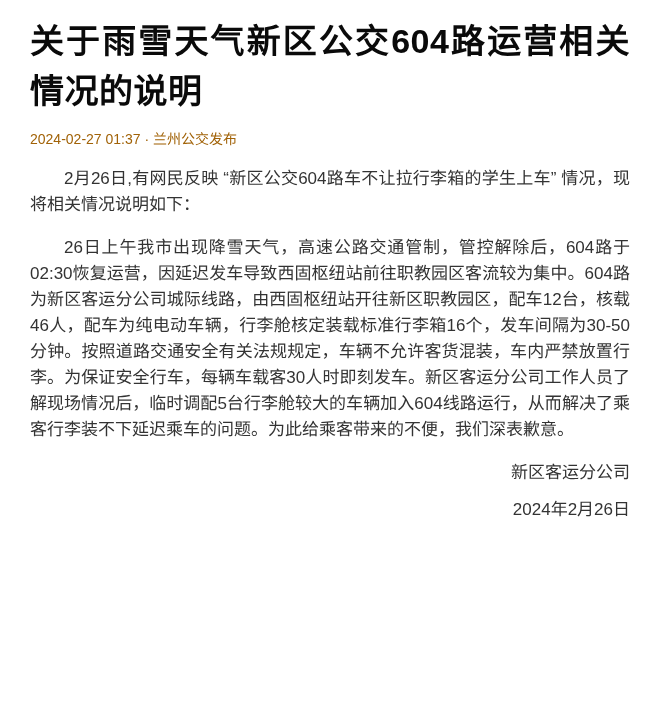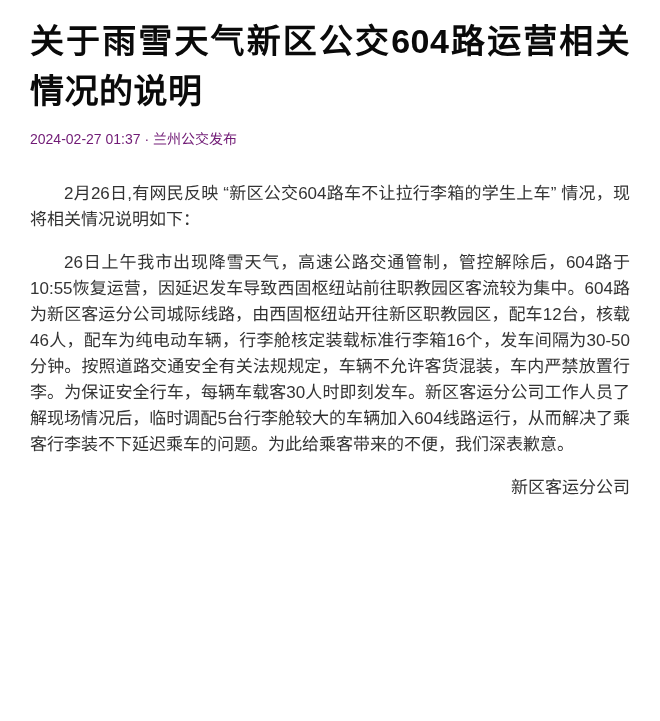--- a/index.html
+++ b/index.html
@@ -22,24 +22,24 @@
     line-height: 50px;
     font-weight: 700;
     color: #0a0a0a;
     letter-spacing: 0.5px;
     text-align: justify;
   }
   .article-meta {
     margin-top: 14px;
     font-size: 14px;
     line-height: 18px;
-    color: #701a75;
+    color: #a16207;
   }
   .article-body {
-    margin-top: 33px;
+    margin-top: 18px;
     font-size: 17px;
     line-height: 26px;
     color: #333333;
     text-align: justify;
   }
   .article-body p {
     margin: 0 0 17px 0;
     text-indent: 2em;
   }
   .signature {
@@ -58,19 +58,20 @@
 </head>
 <body>
 
 <div class="page">
   <h1 class="article-title">关于雨雪天气新区公交604路运营相关情况的说明</h1>
 
   <div class="article-meta">2024-02-27 01:37 · 兰州公交发布</div>
 
   <div class="article-body">
     <p>2月26日,有网民反映 “新区公交604路车不让拉行李箱的学生上车” 情况，现将相关情况说明如下：</p>
-    <p>26日上午我市出现降雪天气，高速公路交通管制，管控解除后，604路于10:55恢复运营，因延迟发车导致西固枢纽站前往职教园区客流较为集中。604路为新区客运分公司城际线路，由西固枢纽站开往新区职教园区，配车12台，核载46人，配车为纯电动车辆，行李舱核定装载标准行李箱16个，发车间隔为30-50分钟。按照道路交通安全有关法规规定，车辆不允许客货混装，车内严禁放置行李。为保证安全行车，每辆车载客30人时即刻发车。新区客运分公司工作人员了解现场情况后，临时调配5台行李舱较大的车辆加入604线路运行，从而解决了乘客行李装不下延迟乘车的问题。为此给乘客带来的不便，我们深表歉意。</p>
+    <p>26日上午我市出现降雪天气，高速公路交通管制，管控解除后，604路于02:30恢复运营，因延迟发车导致西固枢纽站前往职教园区客流较为集中。604路为新区客运分公司城际线路，由西固枢纽站开往新区职教园区，配车12台，核载46人，配车为纯电动车辆，行李舱核定装载标准行李箱16个，发车间隔为30-50分钟。按照道路交通安全有关法规规定，车辆不允许客货混装，车内严禁放置行李。为保证安全行车，每辆车载客30人时即刻发车。新区客运分公司工作人员了解现场情况后，临时调配5台行李舱较大的车辆加入604线路运行，从而解决了乘客行李装不下延迟乘车的问题。为此给乘客带来的不便，我们深表歉意。</p>
   </div>
 
   <div class="signature">
     <div class="sig-line">新区客运分公司</div>
+    <div class="sig-line">2024年2月26日</div>
   </div>
 </div>
 
 </body></html>

